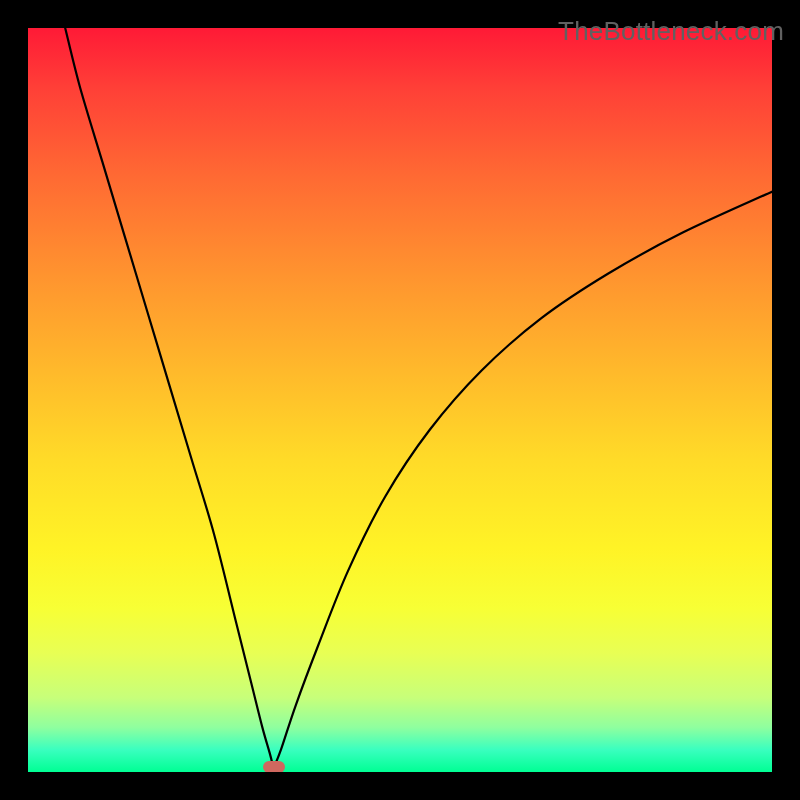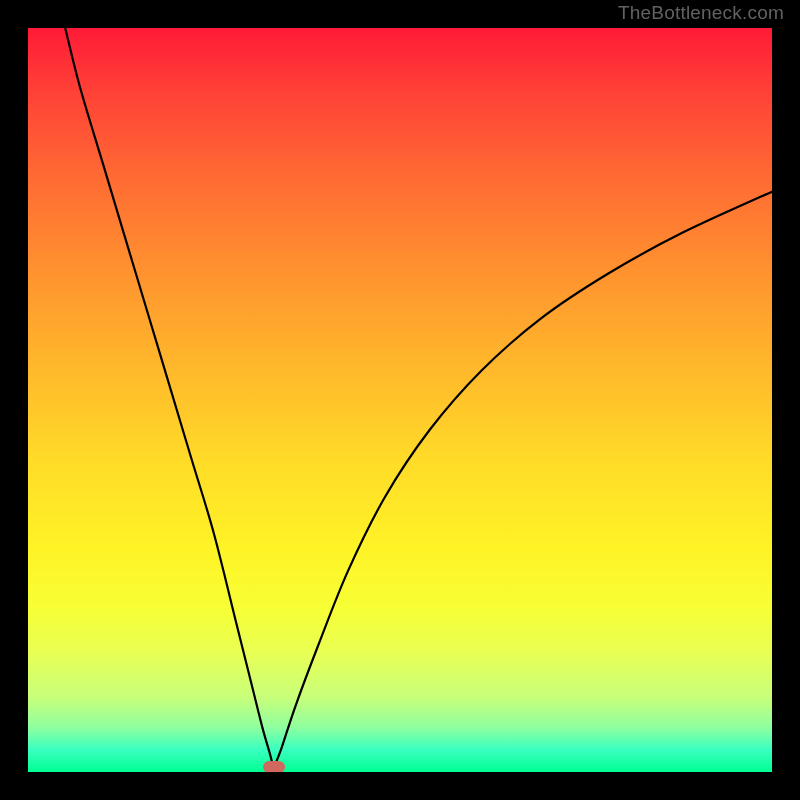--- a/index.html
+++ b/index.html
@@ -6,24 +6,24 @@
   body {
     width: 800px;
     height: 800px;
     background: #000;
     position: relative;
     font-family: Arial, Helvetica, sans-serif;
     overflow: hidden;
   }
   .watermark {
     position: absolute;
-    top: 2px;
+    top: 16px;
     right: 16px;
     color: #616161;
-    font-size: 19px;
+    font-size: 26px;
     letter-spacing: 0.2px;
     z-index: 3;
     font-weight: 400;
   }
   .frame {
     position: absolute;
     left: 28px;
     top: 28px;
     width: 744px;   
     height: 744px;

